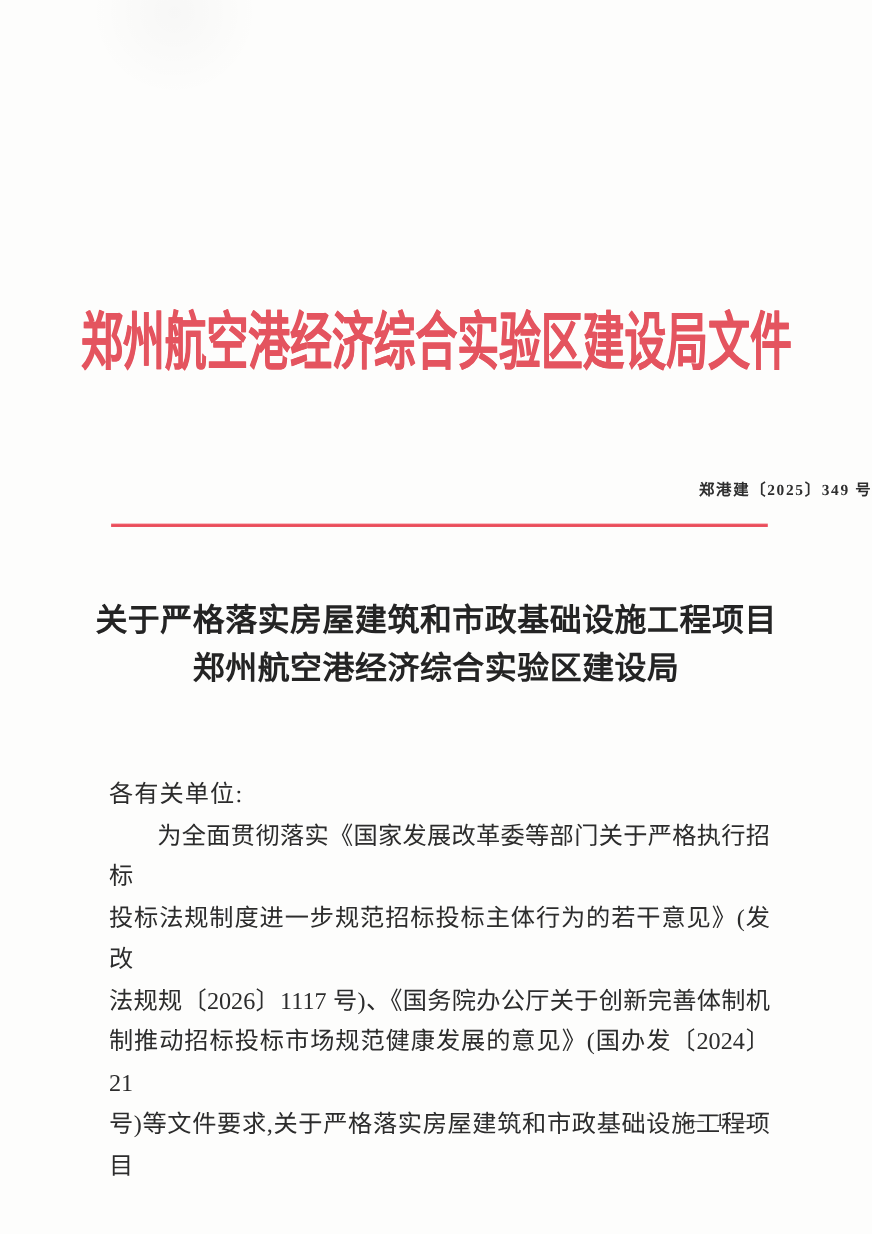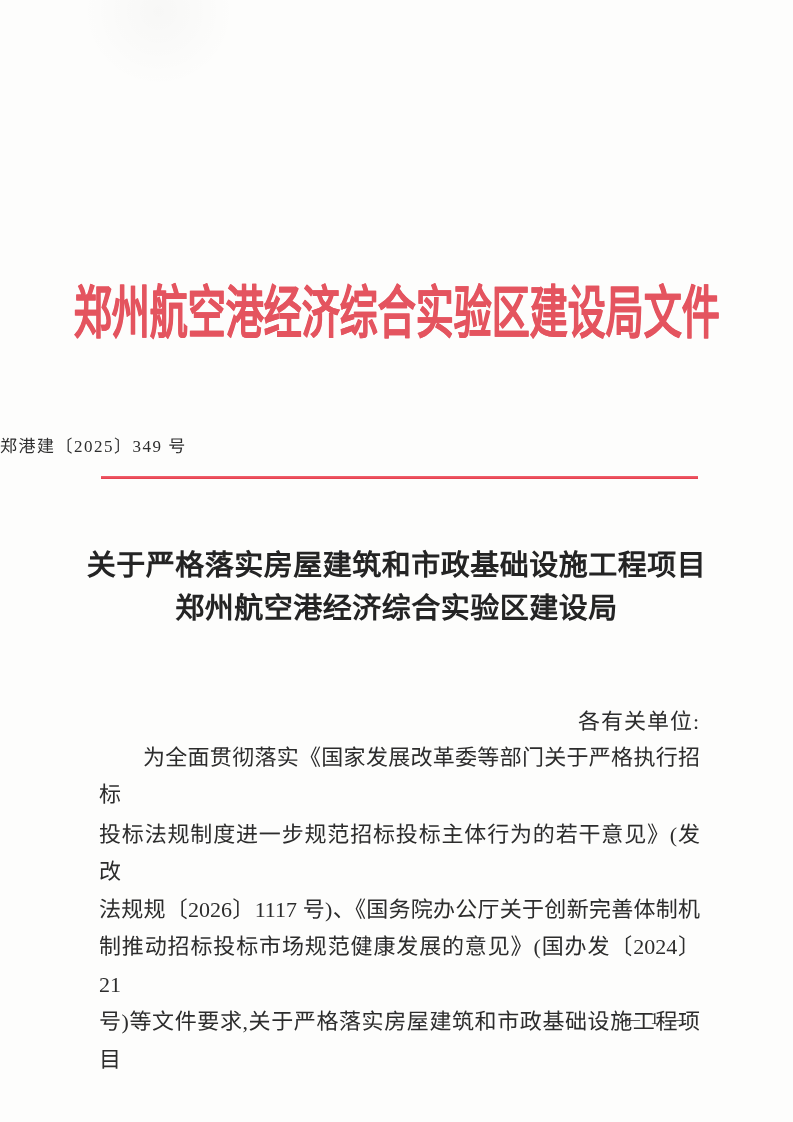--- a/index.html
+++ b/index.html
@@ -39,25 +39,26 @@
     transform-origin: 50% 50%;
     letter-spacing: 0px;
     text-shadow: 0.5px 0 0 var(--banner-red);
     white-space: nowrap;
   }
   .doc-number {
     position: absolute;
     top: 434px;
     left: 0;
     width: 100%;
-    text-align: left;
-    font-size: 17px;
+    text-align: right;
+    font-size: 14px;
     line-height: 26px;
     color: #2e2e2e;
     letter-spacing: 1.5px;
+    font-weight: bold;
   }
   .red-rule {
     position: absolute;
     top: 476px;
     left: 101px;
     width: 597px;
     height: 3px;
     background: linear-gradient(#f0636f, var(--rule-red));
   }
   .title-block {
@@ -75,30 +76,30 @@
   .body-block {
     position: absolute;
     top: 703px;
     left: 99px;
     width: 601px;
     font-size: 22px;
     line-height: 37.5px;
     color: var(--ink);
   }
   .salutation {
-    text-align: right;
+    text-align: left;
     letter-spacing: 1px;
   }
   .jline {
     text-align: justify;
     text-align-last: justify;
     -moz-text-align-last: justify;
     white-space: normal;
   }
-  .jline.indent { text-indent: 44px; font-family: Liberation Mono, monospace; }
+  .jline.indent { text-indent: 44px; }
   .page-number {
     position: absolute;
     top: 1008px;
     right: 104px;
     font-size: 17px;
     line-height: 22px;
     letter-spacing: 3px;
     color: #3a3a3a;
     white-space: nowrap;
   }

